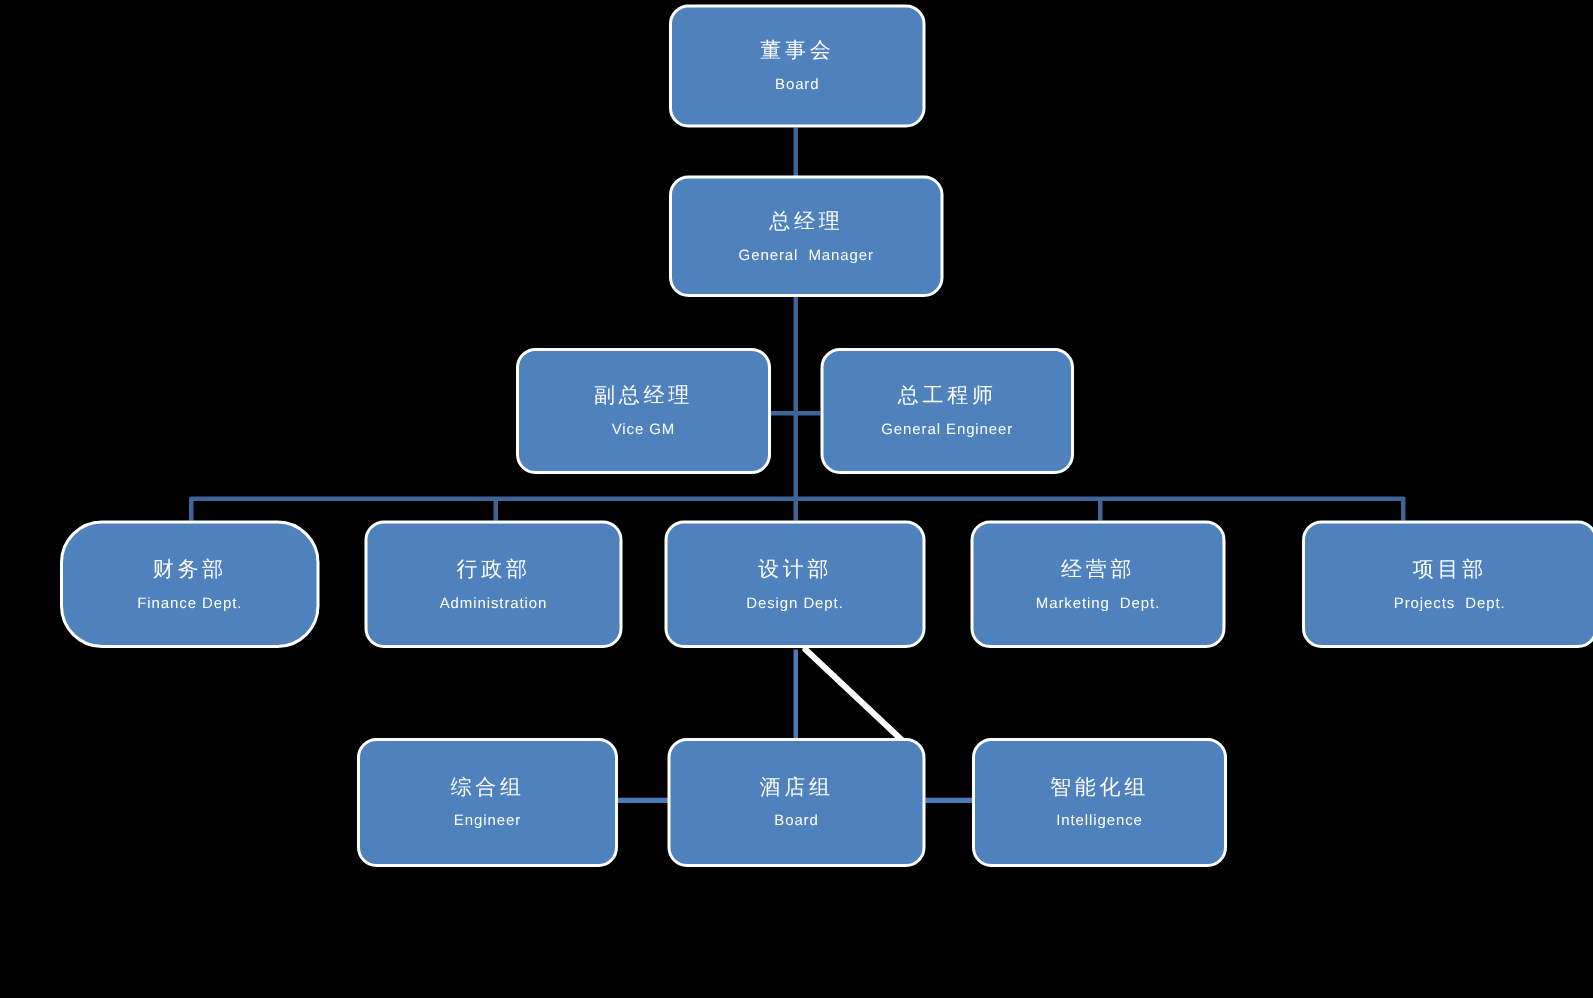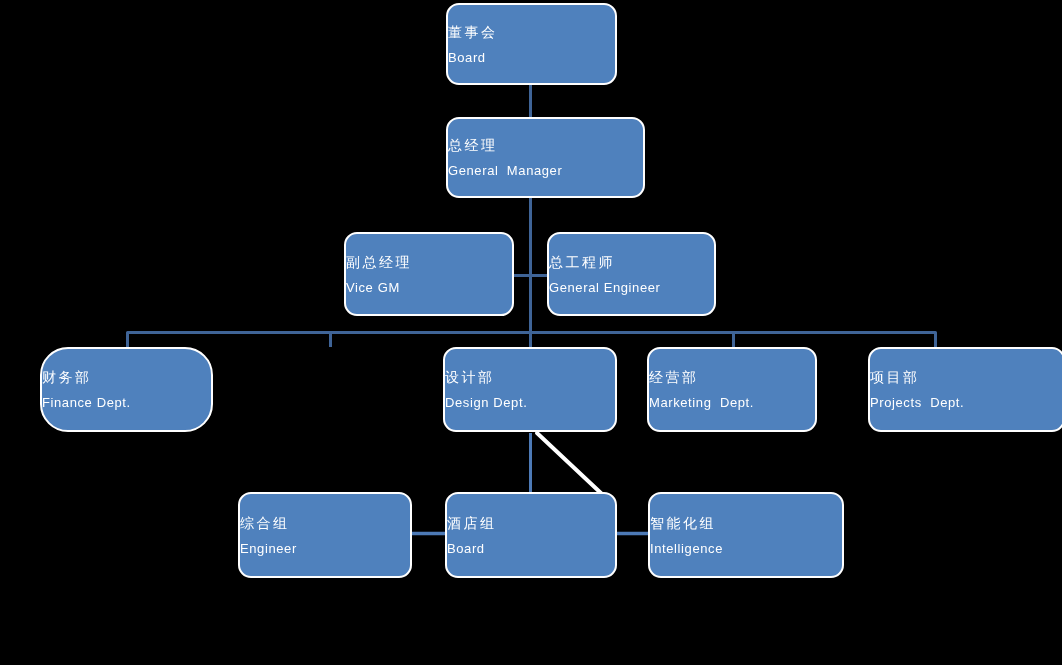--- a/index.html
+++ b/index.html
@@ -24,49 +24,49 @@
   }
   .node {
     position: absolute;
     box-sizing: border-box;
     background: #4f81bd;
     border: 2.5px solid #ffffff;
     border-radius: 13px;
     color: #ffffff;
     display: flex;
     flex-direction: column;
-    align-items: flex-start;
+    align-items: center;
     justify-content: center;
     gap: 12px;
     text-align: center;
   }
   .node .zh {
     font-size: 14px;
     letter-spacing: 2.5px;
     line-height: 1;
   }
   .node .en {
-    font-size: 13px;
+    font-size: 10px;
     letter-spacing: 0.6px;
     line-height: 1;
     white-space: pre;
   }
   
   .n-board        { left: 446px; top: 3px;   width: 171px; height: 82px; }
-  .n-gm           { left: 446px; top: 117px; width: 199px; height: 81px; }
+  .n-gm           { left: 446px; top: 117px; width: 183px; height: 81px; }
   .n-vicegm       { left: 344px; top: 232px; width: 170px; height: 84px; }
   .n-engineer     { left: 547px; top: 232px; width: 169px; height: 84px; }
   .n-finance      { left: 40px;  top: 347px; width: 173px; height: 85px; border-radius: 28px; }
   .n-admin        { left: 243px; top: 347px; width: 172px; height: 85px; }
   .n-design       { left: 443px; top: 347px; width: 174px; height: 85px; }
   .n-marketing    { left: 647px; top: 347px; width: 170px; height: 85px; }
   .n-projects     { left: 848px; top: 347px; width: 197px; height: 85px; margin-left: 20px; }
   .n-complex      { left: 238px; top: 492px; width: 174px; height: 86px; }
   .n-hotel        { left: 445px; top: 492px; width: 172px; height: 86px; }
-  .n-intelligence { left: 648px; top: 492px; width: 196px; height: 86px; }
+  .n-intelligence { left: 648px; top: 492px; width: 170px; height: 86px; }
 </style>
 </head>
 <body>
 
 <div class="canvas">
 
   <svg class="connector-layer" width="1062" height="665" viewBox="0 0 1062 665">
 
     <line x1="530.5" y1="85" x2="530.5" y2="118" stroke="#3f6497" stroke-width="3"></line>
 
@@ -106,20 +106,24 @@
   <div class="node n-engineer">
     <span class="zh">总工程师</span>
     <span class="en">General Engineer</span>
   </div>
 
   <div class="node n-finance">
     <span class="zh">财务部</span>
     <span class="en">Finance Dept.</span>
   </div>
 
+  <div class="node n-admin">
+    <span class="zh">行政部</span>
+    <span class="en">Administration</span>
+  </div>
 
   <div class="node n-design">
     <span class="zh">设计部</span>
     <span class="en">Design Dept.</span>
   </div>
 
   <div class="node n-marketing">
     <span class="zh">经营部</span>
     <span class="en">Marketing  Dept.</span>
   </div>

